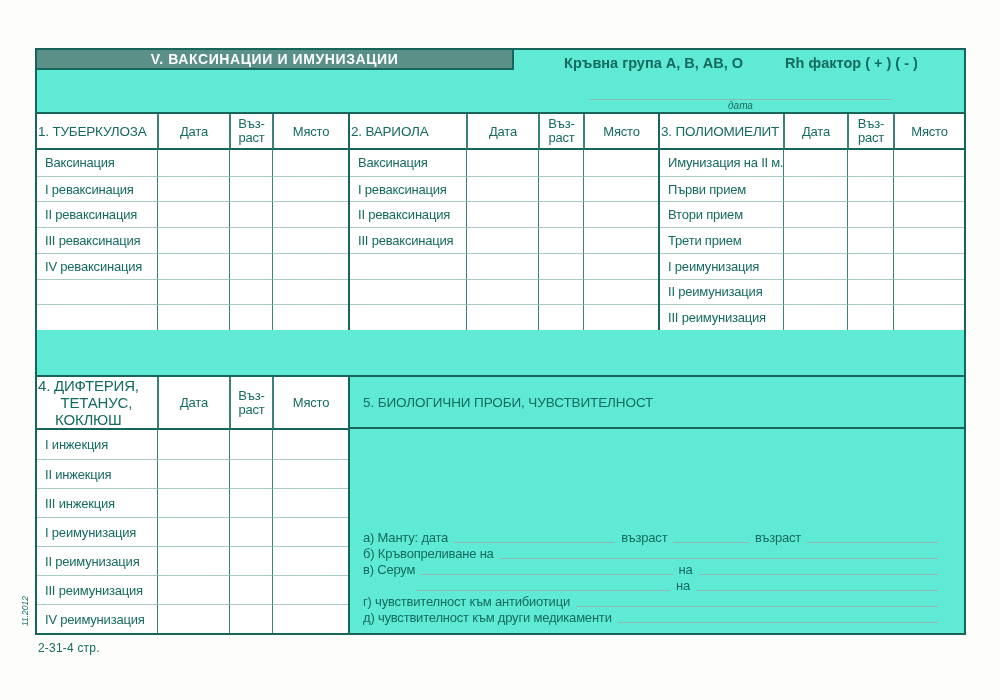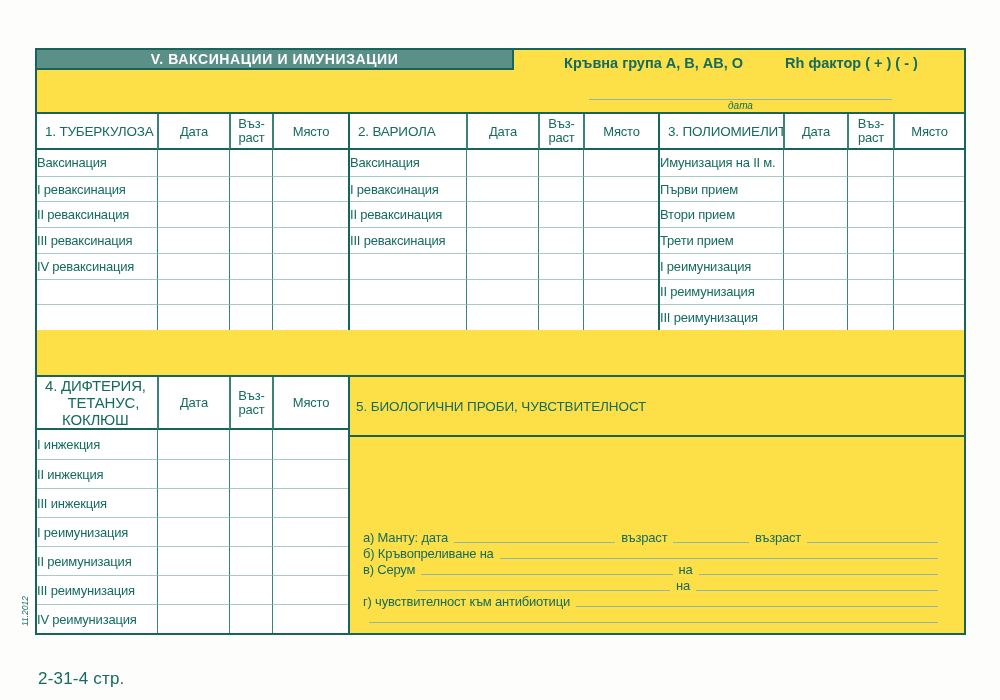--- a/index.html
+++ b/index.html
@@ -7,21 +7,21 @@
     --dark:#17655a;
     --band:#5a9088;
     --vline:#3a8277;
     --hline:#a9cbc5;
     --uline:#8fb7b0;
   }
   *{box-sizing:border-box;margin:0;padding:0}
   html,body{width:1000px;height:700px;background:#fdfdfc;overflow:hidden}
   body{position:relative;font-family:"Liberation Sans","DejaVu Sans",sans-serif;color:var(--ink)}
 
-  .form{position:absolute;left:35px;top:48px;width:931px;height:587px;border:2px solid var(--dark);background:#fde047}
+  .form{position:absolute;left:35px;top:48px;width:931px;height:587px;border:2px solid var(--dark);background:#5eead4}
 
   
   .head{position:relative;height:62px}
   .band{position:absolute;left:-2px;top:-2px;width:479px;height:22px;background:var(--band);
         border:2px solid var(--dark);display:flex;align-items:center;justify-content:center;
         color:#fff;font-weight:bold;font-size:14px;letter-spacing:.6px}
   .blood{position:absolute;left:487px;right:6px;top:5px;display:flex;justify-content:center;gap:42px;
          font-weight:bold;font-size:14.5px;white-space:nowrap}
   .dateline{position:absolute;left:552px;width:303px;top:49px;border-bottom:1px solid var(--uline)}
   .datecap{position:absolute;left:552px;width:303px;top:50px;text-align:center;
@@ -32,43 +32,43 @@
   .vtable{display:grid;grid-template-rows:36px repeat(7,1fr);background:#fff}
   .vtable.sep{border-right:2px solid var(--dark)}
   .cols-a{width:313px;grid-template-columns:120px 72px 43px 1fr}
   .cols-b{width:310px;grid-template-columns:116px 72px 45px 1fr}
   .cols-c{width:304px;grid-template-columns:123px 64px 46px 1fr}
   .cell{display:flex;align-items:center;font-size:13px;letter-spacing:-.2px;overflow:hidden;white-space:nowrap}
   .cell.vb{border-left:2px solid var(--vline)}
   .cell.vb-thin{border-left:1px solid var(--vline)}
   .cell.hb{border-top:1px solid var(--hline)}
   .cell.headrow{border-bottom:2px solid var(--dark);justify-content:center;text-align:center}
-  .cell.headrow.ttl{justify-content:flex-start;padding-left:8px;font-size:13.5px}
-  .cell.lbl{}
+  .cell.headrow.ttl{justify-content:flex-start;padding-left:1px;font-size:13.5px}
+  .cell.lbl{padding-left:8px}
   .twoline{line-height:1.05;text-align:center}
   .title-lines{line-height:1.15;font-size:15px}
   .title-lines .indent{padding-left:16px}
 
   .gap-band{height:45px}
 
   
   .bottom{display:flex;height:258px;border-top:2px solid var(--dark)}
   .vtable.t4{grid-template-rows:53px repeat(7,1fr)}
   .s5{flex:1;display:flex;flex-direction:column}
-  .s5head{height:60px;border-bottom:2px solid var(--dark);display:flex;align-items:center;
-          padding-left:6px;font-size:13.5px;letter-spacing:-.1px}
+  .s5head{height:52px;border-bottom:2px solid var(--dark);display:flex;align-items:center;
+          padding-left:13px;font-size:13.5px;letter-spacing:-.1px}
   .s5body{flex:1;display:flex;flex-direction:column;justify-content:flex-end;
           padding:8px 20px 8px 13px}
   .s5row{display:flex;align-items:flex-end;font-size:13px;letter-spacing:-.2px;white-space:nowrap}
   .s5row .u{border-bottom:1px solid var(--uline);margin:0 6px 2px 6px;height:14px}
   .f16{flex:1.6}.f075{flex:.75}.f13{flex:1.3}.f105{flex:1.05}.f1{flex:1}
   .spacer{width:47px}
 
   
-  .form-code{position:absolute;left:38px;top:669px;font-size:17px;letter-spacing:.2px}
+  .form-code{position:absolute;left:38px;top:641px;font-size:12px;letter-spacing:.2px}
   .edition{position:absolute;left:1px;top:606px;width:48px;text-align:center;
            transform:rotate(-90deg);font-size:8.5px;font-style:italic}
 </style>
 </head>
 <body>
 
 <div class="form">
 
   <div class="head">
     <div class="band">
@@ -282,20 +282,21 @@
           <span>на</span>
           <span class="u f1"></span>
         </div>
 
         <div class="s5row">
           <span>г) чувствителност към антибиотици</span>
           <span class="u f1"></span>
         </div>
 
         <div class="s5row">
+          <span>д) чувствителност към други медикаменти</span>
           <span class="u f1"></span>
         </div>
 
       </div>
     </div>
   </div>
 </div>
 
 <div class="form-code">2-31-4 стр.</div>
 <div class="edition">11.2012</div>

